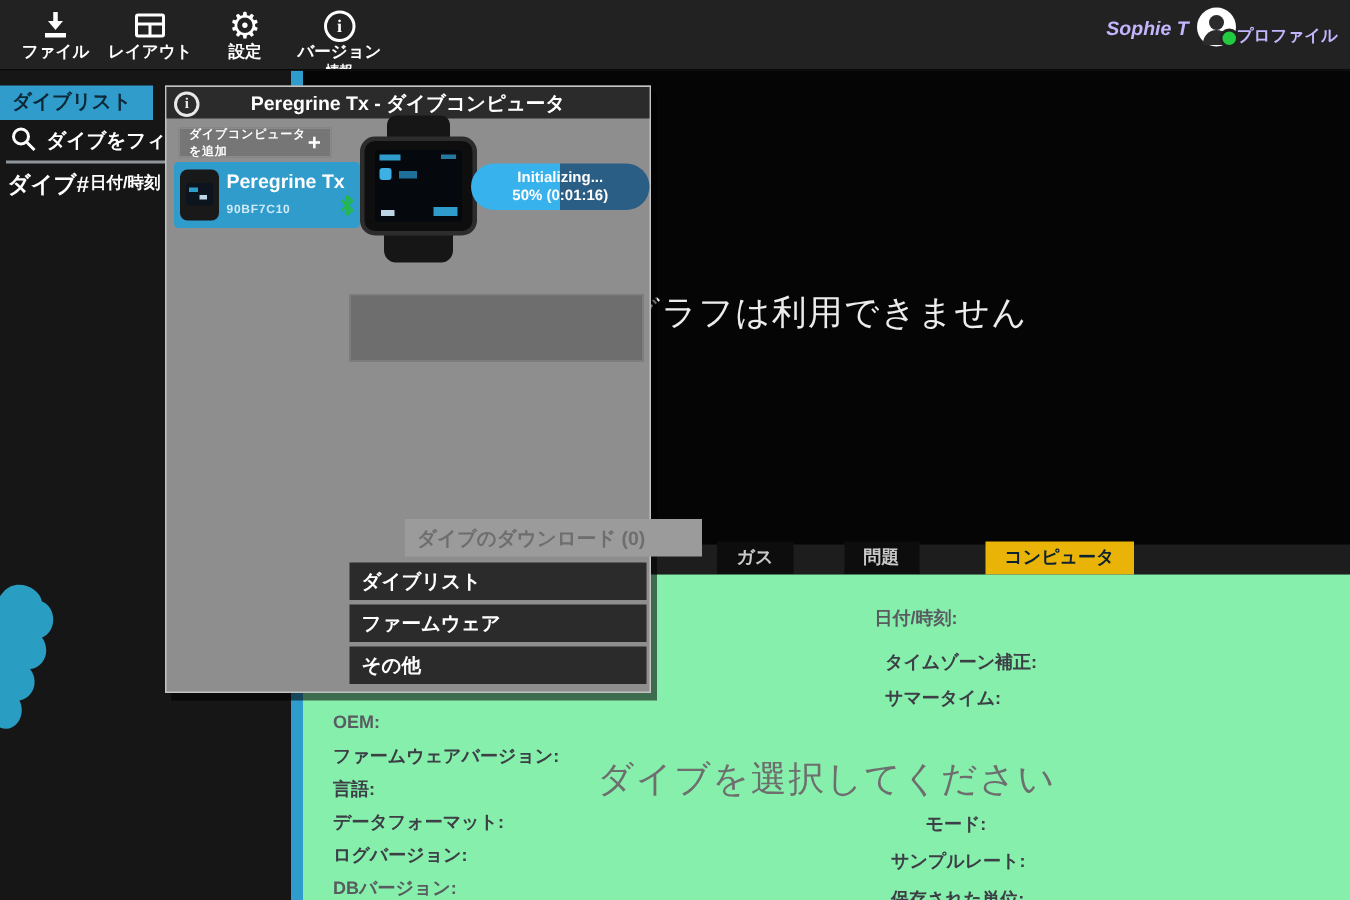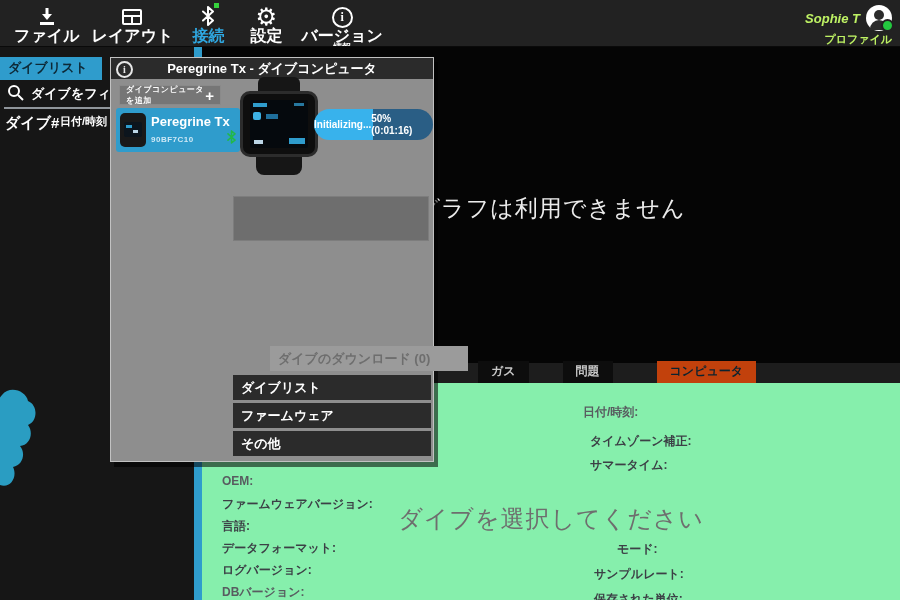--- a/index.html
+++ b/index.html
@@ -6,29 +6,29 @@
   #app{position:relative;width:900px;height:600px;overflow:hidden;background:#060606;
        font-family:"Liberation Sans","DejaVu Sans",sans-serif;-webkit-font-smoothing:antialiased;}
 
   
   .toolbar{position:absolute;left:0;top:0;width:900px;height:47px;background:#222;
            box-sizing:border-box;overflow:hidden;z-index:5;border-bottom:1px solid #0a0a0a;}
   .tb-group{position:absolute;left:8px;top:0;display:flex;}
   .tb-item{display:flex;flex-direction:column;align-items:center;padding:5px 6px 0 6px;
            min-width:46px;color:#fff;cursor:pointer;}
   .tb-icon{height:24px;display:flex;align-items:center;justify-content:center;position:relative;}
-  .tb-label{font-size:16px;font-weight:bold;line-height:13px;white-space:nowrap;}
+  .tb-label{font-size:11px;font-weight:bold;line-height:13px;white-space:nowrap;}
   .tb-label2{font-size:9px;font-weight:bold;line-height:10px;}
   .tb-item.active .tb-label{color:#2fa7e0;}
   .bt-dot{position:absolute;right:-4px;top:-2px;width:5px;height:5px;background:#35d13c;}
   .gear-glyph{font-size:24px;line-height:24px;color:#fff;font-family:"DejaVu Sans",sans-serif;}
   .info-circ{width:17px;height:17px;border:2px solid #fff;border-radius:50%;
              display:flex;align-items:center;justify-content:center;
              font-size:12px;font-weight:bold;color:#fff;font-family:"Liberation Serif",serif;}
-  .user{position:absolute;right:8px;top:5px;display:flex;flex-direction:column;align-items:flex-end;color:#bef264;}
+  .user{position:absolute;right:8px;top:5px;display:flex;align-items:flex-end;color:#c4b5fd;}
   .user-row{display:flex;align-items:center;gap:6px;}
   .user-name{font-size:13px;font-style:italic;font-weight:bold;}
   .avatar{position:relative;width:26px;height:26px;background:#fff;border-radius:50%;}
   .avatar .head{position:absolute;left:8px;top:5px;width:10px;height:10px;background:#2b2b2b;border-radius:50%;}
   .avatar .body{position:absolute;left:4px;top:15px;width:18px;height:10px;background:#2b2b2b;
                 border-radius:9px 9px 0 0;}
   .presence{position:absolute;right:-2px;bottom:-1px;width:9px;height:9px;background:#23c93f;
             border-radius:50%;border:2px solid #222;}
   .user-profile{font-size:11px;font-weight:bold;margin-top:1px;}
 
@@ -47,21 +47,21 @@
   
   .graph-area{position:absolute;left:202px;top:47px;right:0;height:316px;background:#050505;
               display:flex;align-items:center;justify-content:center;}
   .graph-msg{color:#ececec;font-size:23px;letter-spacing:1px;padding-top:6px;}
 
   
   .tabbar{position:absolute;left:202px;top:363px;right:0;height:20px;background:#1d1d1d;
           display:flex;align-items:flex-end;}
   .tab{padding:2px 13px 3px 13px;font-size:12px;font-weight:bold;background:#0d0d0d;
        color:#c9c9c9;cursor:pointer;white-space:nowrap;}
-  .tab.active{background:#c2410c;color:#0b2330;margin-left:44px;}
+  .tab.active{background:#eab308;color:#0b2330;margin-left:44px;}
   .tab-gas{margin-left:276px;}
   .tab-issues{margin-left:34px;}
   .tab-computer{margin-left:8px;}
 
   
   .info-panel{position:absolute;left:202px;top:383px;right:0;bottom:0;background:#86efac;overflow:hidden;}
   .fld{position:absolute;color:#3c4046;font-size:12px;font-weight:bold;white-space:nowrap;}
   .fld.bright{color:#585c60;}
   .select-msg{position:absolute;left:0;right:0;top:120px;text-align:center;color:#6e6e6e;
               font-size:24px;letter-spacing:1px;}
@@ -101,21 +101,21 @@
   .screen .g1{position:absolute;left:3px;top:3px;width:14px;height:4px;background:#2f9ccc;}
   .screen .g2{position:absolute;right:4px;top:3px;width:10px;height:3px;background:#2778a0;}
   .screen .g3{position:absolute;left:3px;top:12px;width:8px;height:8px;background:#3db1e4;border-radius:2px;}
   .screen .g4{position:absolute;left:16px;top:14px;width:12px;height:5px;background:#1f6f9b;}
   .screen .g5{position:absolute;right:3px;bottom:4px;width:16px;height:6px;background:#2f9ccc;}
   .screen .g6{position:absolute;left:4px;bottom:4px;width:9px;height:4px;background:#bcd6e6;}
   .strap-b{width:46px;height:20px;background:#161616;border-radius:2px 2px 8px 8px;margin:-2px auto 0;}
 
   .progress-pill{position:absolute;left:203px;top:51px;width:119px;height:31px;border-radius:16px;
                  background:linear-gradient(90deg,#38b2ec 0 50%,#2a5e85 50% 100%);
-                 color:#fff;display:flex;flex-direction:row;align-items:center;justify-content:center;}
+                 color:#fff;display:flex;flex-direction:column;align-items:center;justify-content:center;}
   .pp-1{font-size:10px;font-weight:bold;line-height:12px;}
   .pp-2{font-size:10px;font-weight:bold;line-height:12px;}
 
   .placeholder-box{position:absolute;left:122px;top:138px;width:196px;height:45px;background:#6e6e6e;
                    border:1px solid #7d7d7d;box-sizing:border-box;}
 
   .dlg-btn{position:absolute;left:122px;width:198px;height:25px;display:flex;align-items:center;
            padding:0 8px;font-size:13px;font-weight:bold;box-sizing:border-box;cursor:pointer;}
   .btn-download{top:288px;background:#9b9b9b;color:#6e6e6e;margin-left:37px;}
   .btn-divelist{top:317px;background:#2b2b2b;color:#fff;}
@@ -147,29 +147,20 @@
             <rect x="1" y="1" width="20" height="16" rx="2" fill="#fff"></rect>
             <rect x="3" y="3" width="16" height="4" fill="#222"></rect>
             <rect x="3" y="9" width="7" height="6" fill="#222"></rect>
             <rect x="12" y="9" width="7" height="6" fill="#222"></rect>
             <rect x="3" y="9" width="16" height="6" fill="none"></rect>
           </svg>
         </span>
         <span class="tb-label">レイアウト</span>
       </div>
 
-      <div class="tb-item active">
-        <span class="tb-icon">
-          <svg width="14" height="22" viewBox="0 0 14 22">
-            <path d="M7 1 L12 5.5 L7 10 L12 14.5 L7 19 V1 M7 10 L2 5.5 M7 10 L2 14.5" stroke="#fff" stroke-width="2" fill="none" stroke-linejoin="round" stroke-linecap="round"></path>
-          </svg>
-          <span class="bt-dot"></span>
-        </span>
-        <span class="tb-label">接続</span>
-      </div>
 
       <div class="tb-item">
         <span class="tb-icon">
             <span class="gear-glyph">⚙</span>
           </span>
         <span class="tb-label">設定</span>
       </div>
 
       <div class="tb-item">
         <span class="tb-icon">

